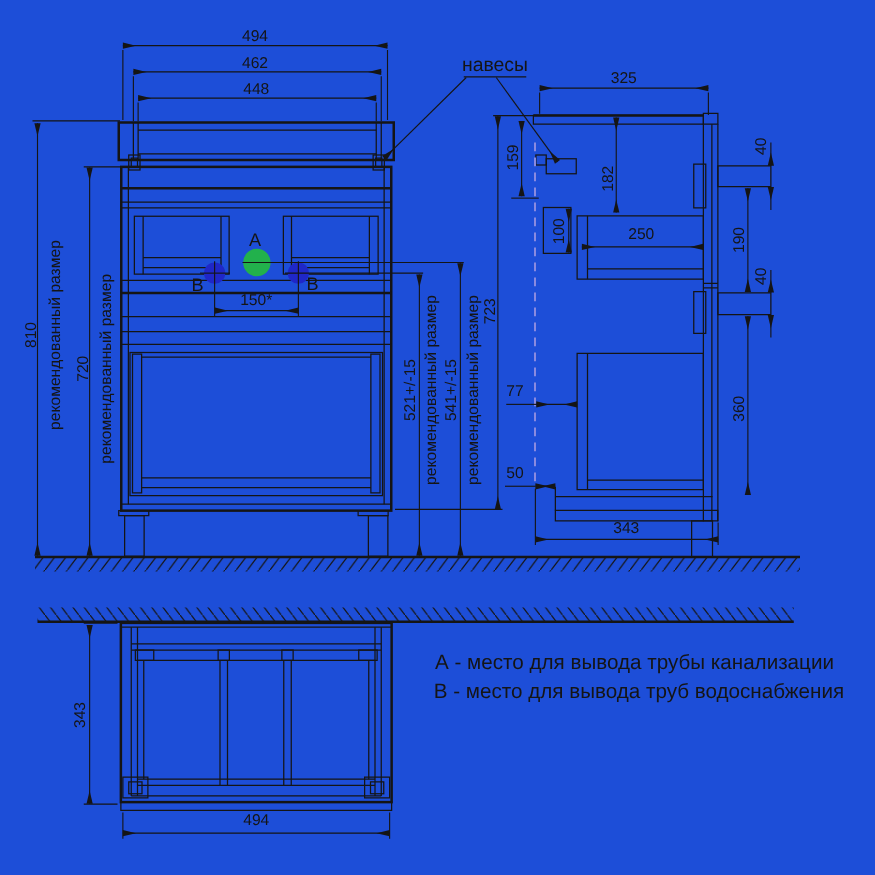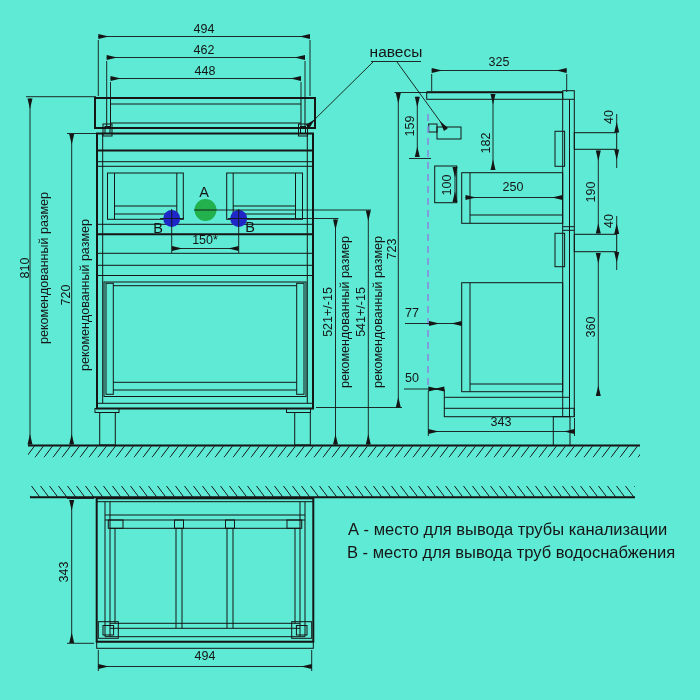--- a/index.html
+++ b/index.html
@@ -1,16 +1,16 @@
 <!DOCTYPE html>
 <html><head>
 <meta charset="utf-8">
 <style>
   html,body { margin:0; padding:0; background:#ffffff; }
-  #stage { width:700px; height:700px; background:#5eead4; position:relative; }
+  #stage { width:700px; height:700px; background:#1d4ed8; position:relative; }
   svg { display:block; }
   .s1 { stroke:#151515; stroke-width:1; fill:none; }
   .s2 { stroke:#151515; stroke-width:2; fill:none; }
   .sd { stroke:#151515; stroke-width:0.9; fill:none; }
   .dash { stroke-width:1.6; fill:none; stroke-dasharray:7 5; }
   text { font-family:"Liberation Sans", sans-serif; fill:#151515; }
   .t12 { font-size:12.5px; }
   .t14 { font-size:14.5px; }
   .t15 { font-size:15.5px; }
   .t16 { font-size:16.5px; }

